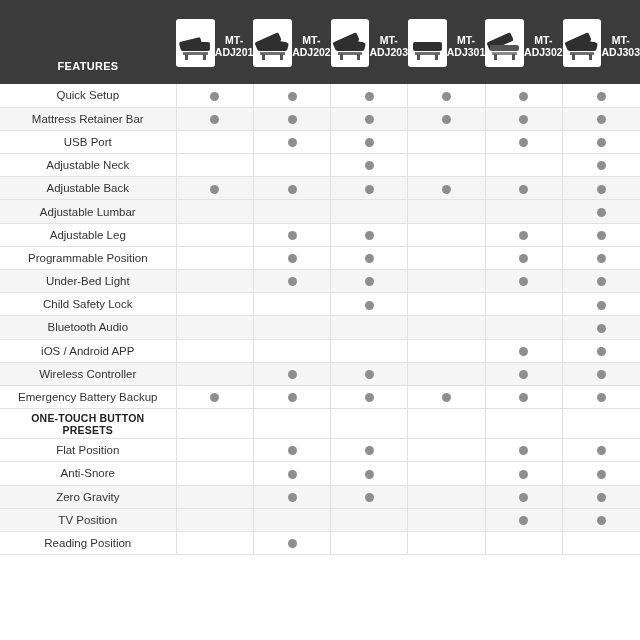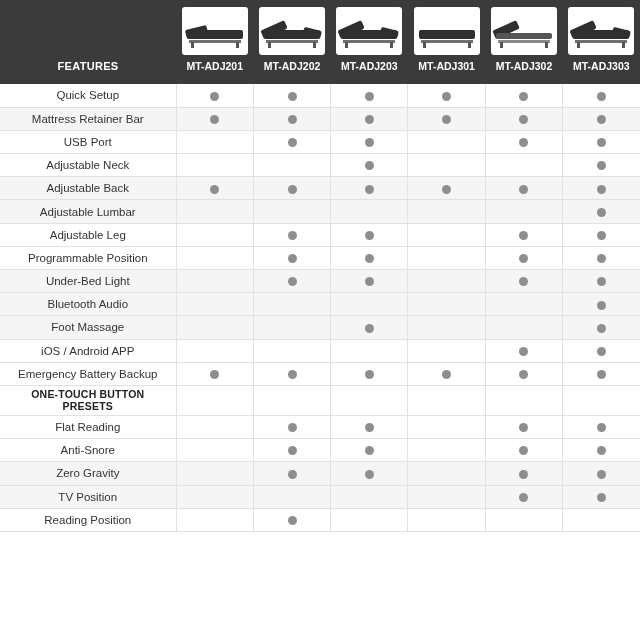--- a/index.html
+++ b/index.html
@@ -38,21 +38,21 @@
     width: 77.3px;
     background: #3b3b3b;
     color: #ffffff;
     font-size: 10.5px;
     font-weight: bold;
     text-align: center;
     vertical-align: bottom;
     padding: 0 0 12px 0;
     height: 84px;
   }
-  .prod-wrap { display: flex; flex-direction: column; align-items: center; }
+  .prod-wrap { display: flex; flex-direction: row; align-items: center; }
   .thumb {
     width: 66px; height: 48px;
     background: #ffffff;
     border-radius: 3px;
     margin-bottom: 5px;
     position: relative;
     overflow: hidden;
   }
   .prod-name { display: block; line-height: 12px; }
 
@@ -304,43 +304,52 @@
         </tr>
         <tr class="row alt">
           <td class="feat-cell">Under-Bed Light</td>
           <td class="dot-cell"><span class="dot off"></span></td>
           <td class="dot-cell"><span class="dot"></span></td>
           <td class="dot-cell"><span class="dot"></span></td>
           <td class="dot-cell"><span class="dot off"></span></td>
           <td class="dot-cell"><span class="dot"></span></td>
           <td class="dot-cell"><span class="dot"></span></td>
         </tr>
+        <tr class="row">
+          <td class="feat-cell">Child Safety Lock</td>
+          <td class="dot-cell"><span class="dot off"></span></td>
+          <td class="dot-cell"><span class="dot off"></span></td>
+          <td class="dot-cell"><span class="dot"></span></td>
+          <td class="dot-cell"><span class="dot off"></span></td>
+          <td class="dot-cell"><span class="dot off"></span></td>
+          <td class="dot-cell"><span class="dot"></span></td>
+        </tr>
         <tr class="row alt">
           <td class="feat-cell">Bluetooth Audio</td>
           <td class="dot-cell"><span class="dot off"></span></td>
           <td class="dot-cell"><span class="dot off"></span></td>
           <td class="dot-cell"><span class="dot off"></span></td>
           <td class="dot-cell"><span class="dot off"></span></td>
           <td class="dot-cell"><span class="dot off"></span></td>
           <td class="dot-cell"><span class="dot"></span></td>
         </tr>
-        <tr class="row alt">
-          <td class="feat-cell">Foot Massage</td>
-          <td class="dot-cell"><span class="dot off"></span></td>
-          <td class="dot-cell"><span class="dot off"></span></td>
-          <td class="dot-cell"><span class="dot"></span></td>
-          <td class="dot-cell"><span class="dot off"></span></td>
-          <td class="dot-cell"><span class="dot off"></span></td>
-          <td class="dot-cell"><span class="dot"></span></td>
-        </tr>
         <tr class="row">
           <td class="feat-cell">iOS / Android APP</td>
           <td class="dot-cell"><span class="dot off"></span></td>
           <td class="dot-cell"><span class="dot off"></span></td>
           <td class="dot-cell"><span class="dot off"></span></td>
+          <td class="dot-cell"><span class="dot off"></span></td>
+          <td class="dot-cell"><span class="dot"></span></td>
+          <td class="dot-cell"><span class="dot"></span></td>
+        </tr>
+        <tr class="row alt">
+          <td class="feat-cell">Wireless Controller</td>
+          <td class="dot-cell"><span class="dot off"></span></td>
+          <td class="dot-cell"><span class="dot"></span></td>
+          <td class="dot-cell"><span class="dot"></span></td>
           <td class="dot-cell"><span class="dot off"></span></td>
           <td class="dot-cell"><span class="dot"></span></td>
           <td class="dot-cell"><span class="dot"></span></td>
         </tr>
         <tr class="row">
           <td class="feat-cell">Emergency Battery Backup</td>
           <td class="dot-cell"><span class="dot"></span></td>
           <td class="dot-cell"><span class="dot"></span></td>
           <td class="dot-cell"><span class="dot"></span></td>
           <td class="dot-cell"><span class="dot"></span></td>
@@ -350,21 +359,21 @@
         <tr class="section">
           <td class="section-head">ONE-TOUCH BUTTON PRESETS</td>
           <td class="dot-cell"></td>
           <td class="dot-cell"></td>
           <td class="dot-cell"></td>
           <td class="dot-cell"></td>
           <td class="dot-cell"></td>
           <td class="dot-cell"></td>
         </tr>
         <tr class="row">
-          <td class="feat-cell">Flat Reading</td>
+          <td class="feat-cell">Flat Position</td>
           <td class="dot-cell"><span class="dot off"></span></td>
           <td class="dot-cell"><span class="dot"></span></td>
           <td class="dot-cell"><span class="dot"></span></td>
           <td class="dot-cell"><span class="dot off"></span></td>
           <td class="dot-cell"><span class="dot"></span></td>
           <td class="dot-cell"><span class="dot"></span></td>
         </tr>
         <tr class="row">
           <td class="feat-cell">Anti-Snore</td>
           <td class="dot-cell"><span class="dot off"></span></td>

